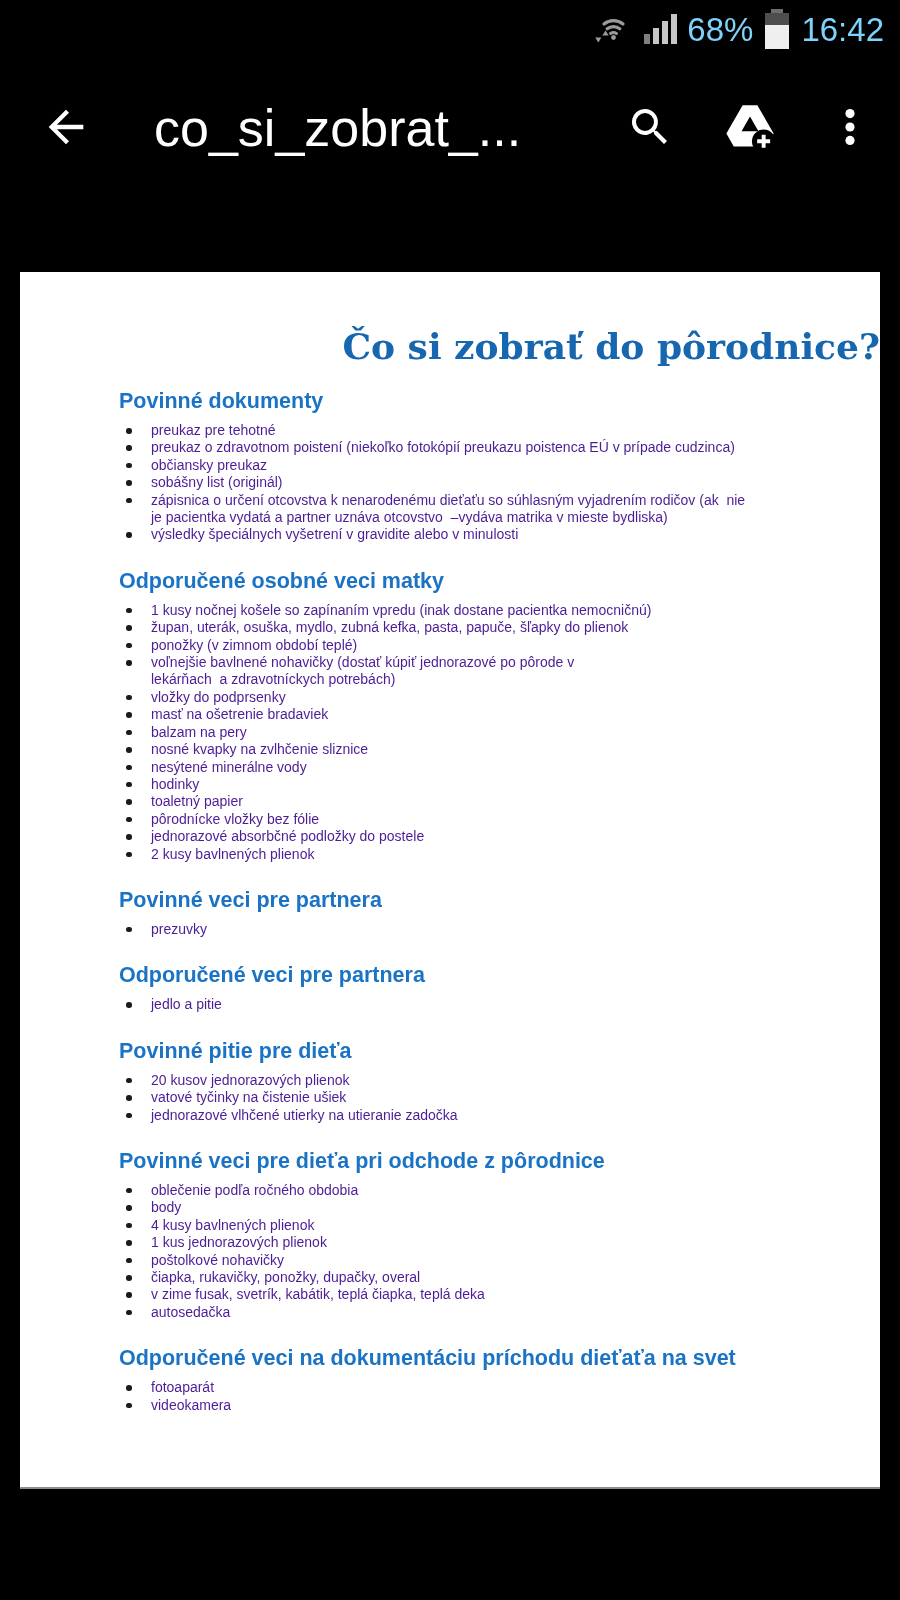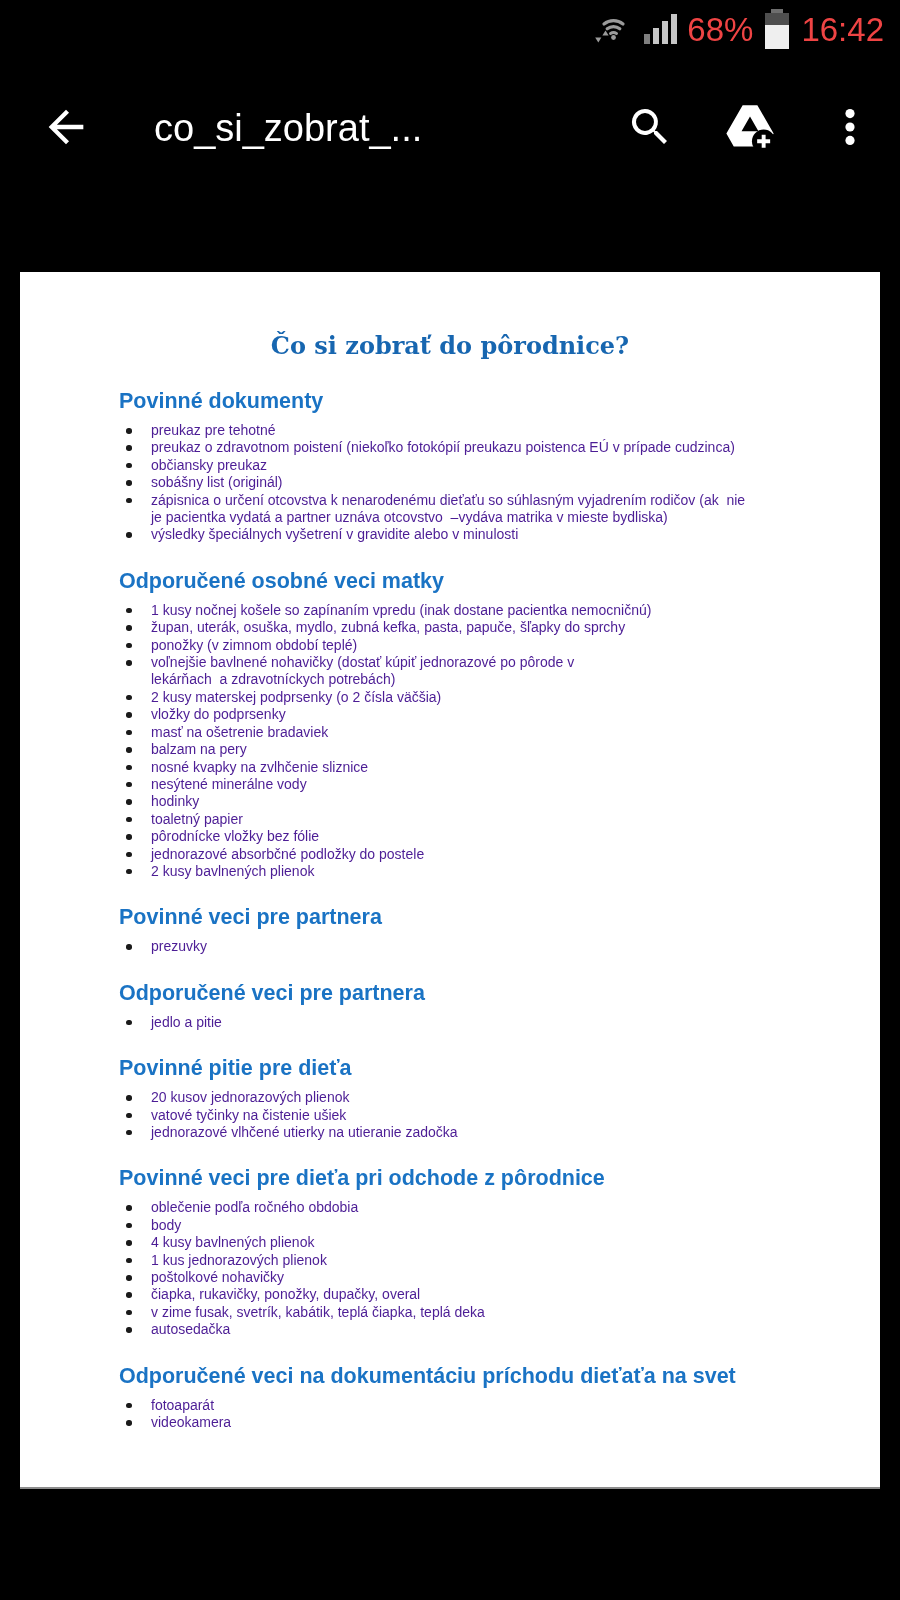--- a/index.html
+++ b/index.html
@@ -9,21 +9,21 @@
     font-family:"Liberation Sans", sans-serif;
     overflow:hidden;
     position:relative;
   }
   
   .statusbar{
     height:58px;
     display:flex;align-items:center;justify-content:flex-end;
     padding-right:16px;gap:10px;
   }
-  .sb-text{color:#ef4444;font-size:33px;line-height:1;}
+  .sb-text{color:#7dd3fc;font-size:33px;line-height:1;}
   .sig-bars{display:flex;align-items:flex-end;gap:3px;height:30px;margin-left:2px;}
   .sig-bars i{display:block;width:6px;background:#c6c6c6;}
   .sig-bars i:nth-child(1){height:10px;background:#7f7f7f;}
   .sig-bars i:nth-child(2){height:16px;}
   .sig-bars i:nth-child(3){height:23px;}
   .sig-bars i:nth-child(4){height:30px;}
   .battery{width:24px;height:40px;display:flex;flex-direction:column;align-items:center;margin:0 2px;}
   .bat-cap{width:12px;height:4px;background:#6e6e6e;}
   .bat-body{width:24px;flex:1;background:#4e4e4e;display:flex;flex-direction:column;}
   .bat-empty{height:32%;}
@@ -36,41 +36,41 @@
   }
   .tb-btn{
     background:none;border:none;padding:0;margin:0;
     width:100px;height:100px;display:flex;align-items:center;justify-content:center;
     cursor:pointer;flex:0 0 auto;
   }
   .tb-back{margin-left:16px;}
   .tb-title{
     flex:1;
     margin-left:38px;
-    font-size:38px;
+    font-size:52px;
     font-weight:400;
     color:#fff;
     white-space:nowrap;overflow:hidden;
   }
   
   .viewer{position:absolute;left:0;right:0;top:198px;bottom:0;}
   .page{
     margin:74px 20px 0;
     width:860px;height:1217px;
     background:#fff;
     border-bottom:2px solid #8c8c8c;
     box-sizing:border-box;
     overflow:hidden;
   }
   .doc-title{
     margin:56px 0 20px;
-    text-align:center;
+    text-align:right;
     font-family:"DejaVu Serif", serif;
     font-weight:bold;
-    font-size:24px;
+    font-size:36px;
     line-height:36px;
     color:var(--color-title_blue,#1766b0);
   }
   .sec{margin:24px 0 0;}
   .sec-heading{
     margin:0 0 0 99px;
     font-size:21.5px;
     line-height:27px;
     font-weight:700;
     color:var(--color-heading_blue,#1a73c4);
@@ -176,25 +176,24 @@
             <li>sobášny list (originál)</li>
             <li>zápisnica o určení otcovstva k nenarodenému dieťaťu so súhlasným vyjadrením rodičov (ak  nie
 je pacientka vydatá a partner uznáva otcovstvo  –vydáva matrika v mieste bydliska)</li>
             <li>výsledky špeciálnych vyšetrení v gravidite alebo v minulosti</li>
           </ul>
         </section>
         <section class="sec">
           <h2 class="sec-heading">Odporučené osobné veci matky</h2>
           <ul class="sec-list">
             <li>1 kusy nočnej košele so zapínaním vpredu (inak dostane pacientka nemocničnú)</li>
-            <li>župan, uterák, osuška, mydlo, zubná kefka, pasta, papuče, šľapky do sprchy</li>
+            <li>župan, uterák, osuška, mydlo, zubná kefka, pasta, papuče, šľapky do plienok</li>
             <li>ponožky (v zimnom období teplé)</li>
             <li>voľnejšie bavlnené nohavičky (dostať kúpiť jednorazové po pôrode v
 lekárňach  a zdravotníckych potrebách)</li>
-            <li>2 kusy materskej podprsenky (o 2 čísla väčšia)</li>
             <li>vložky do podprsenky</li>
             <li>masť na ošetrenie bradaviek</li>
             <li>balzam na pery</li>
             <li>nosné kvapky na zvlhčenie sliznice</li>
             <li>nesýtené minerálne vody</li>
             <li>hodinky</li>
             <li>toaletný papier</li>
             <li>pôrodnícke vložky bez fólie</li>
             <li>jednorazové absorbčné podložky do postele</li>
             <li>2 kusy bavlnených plienok</li>

